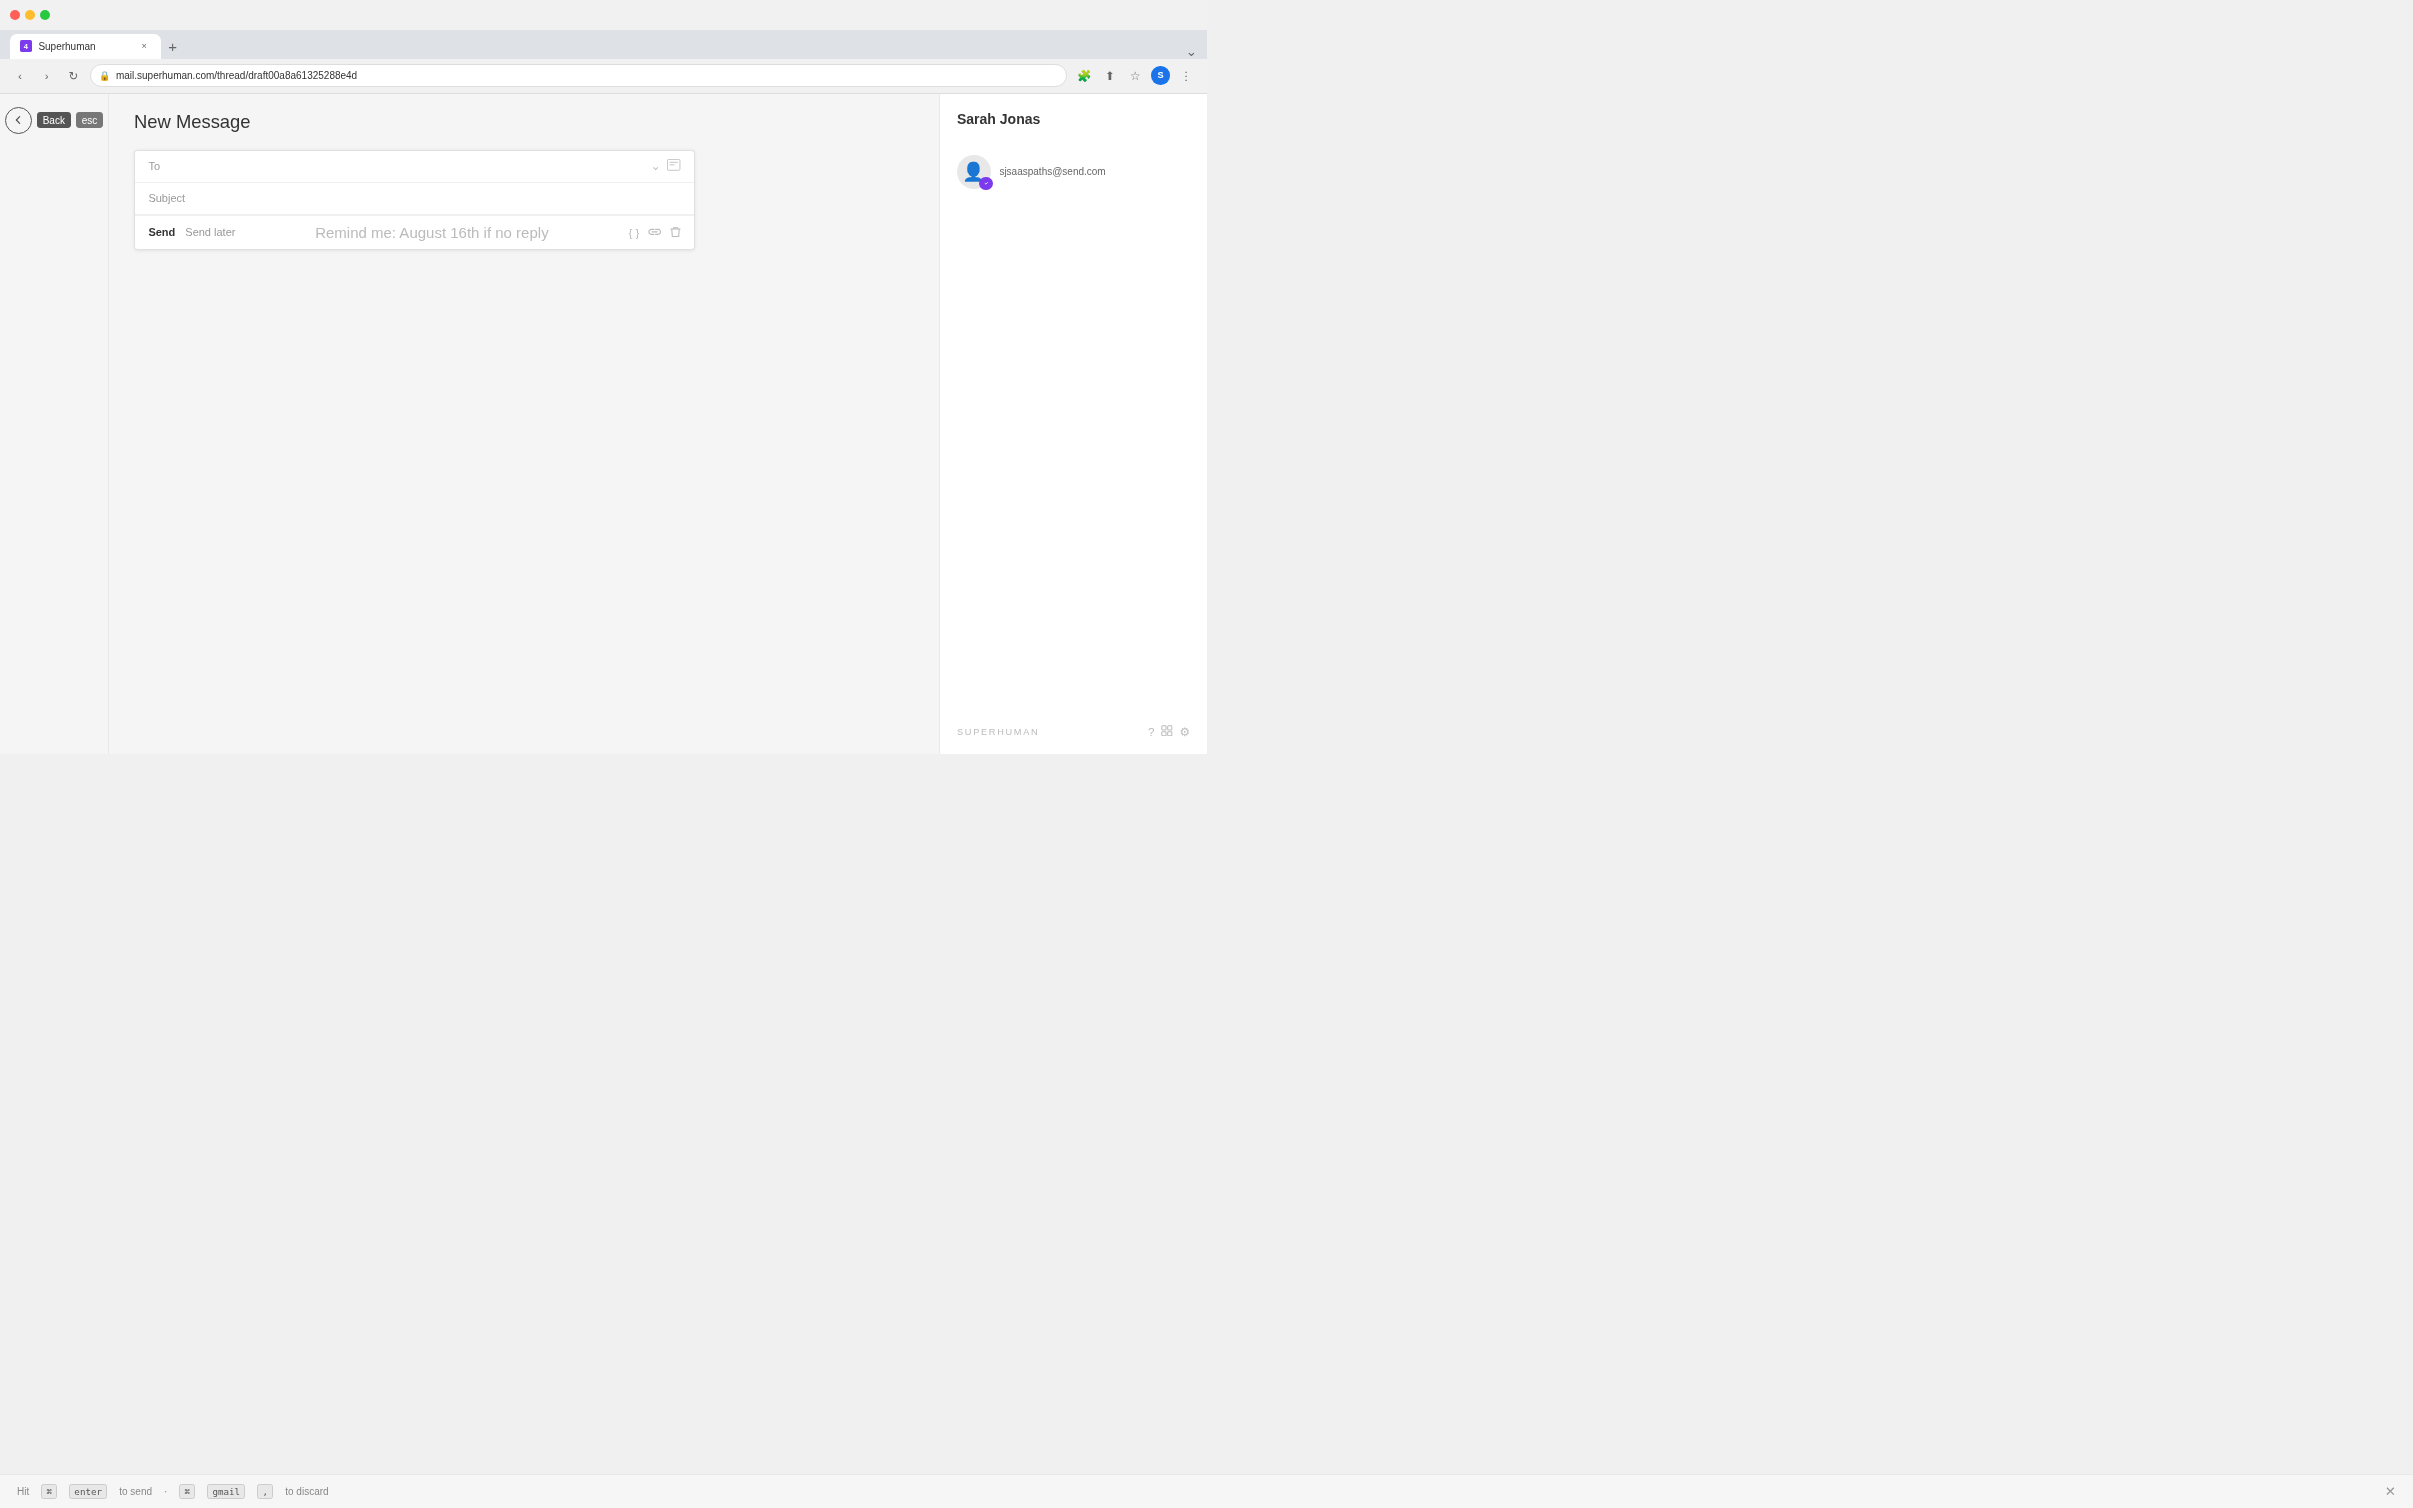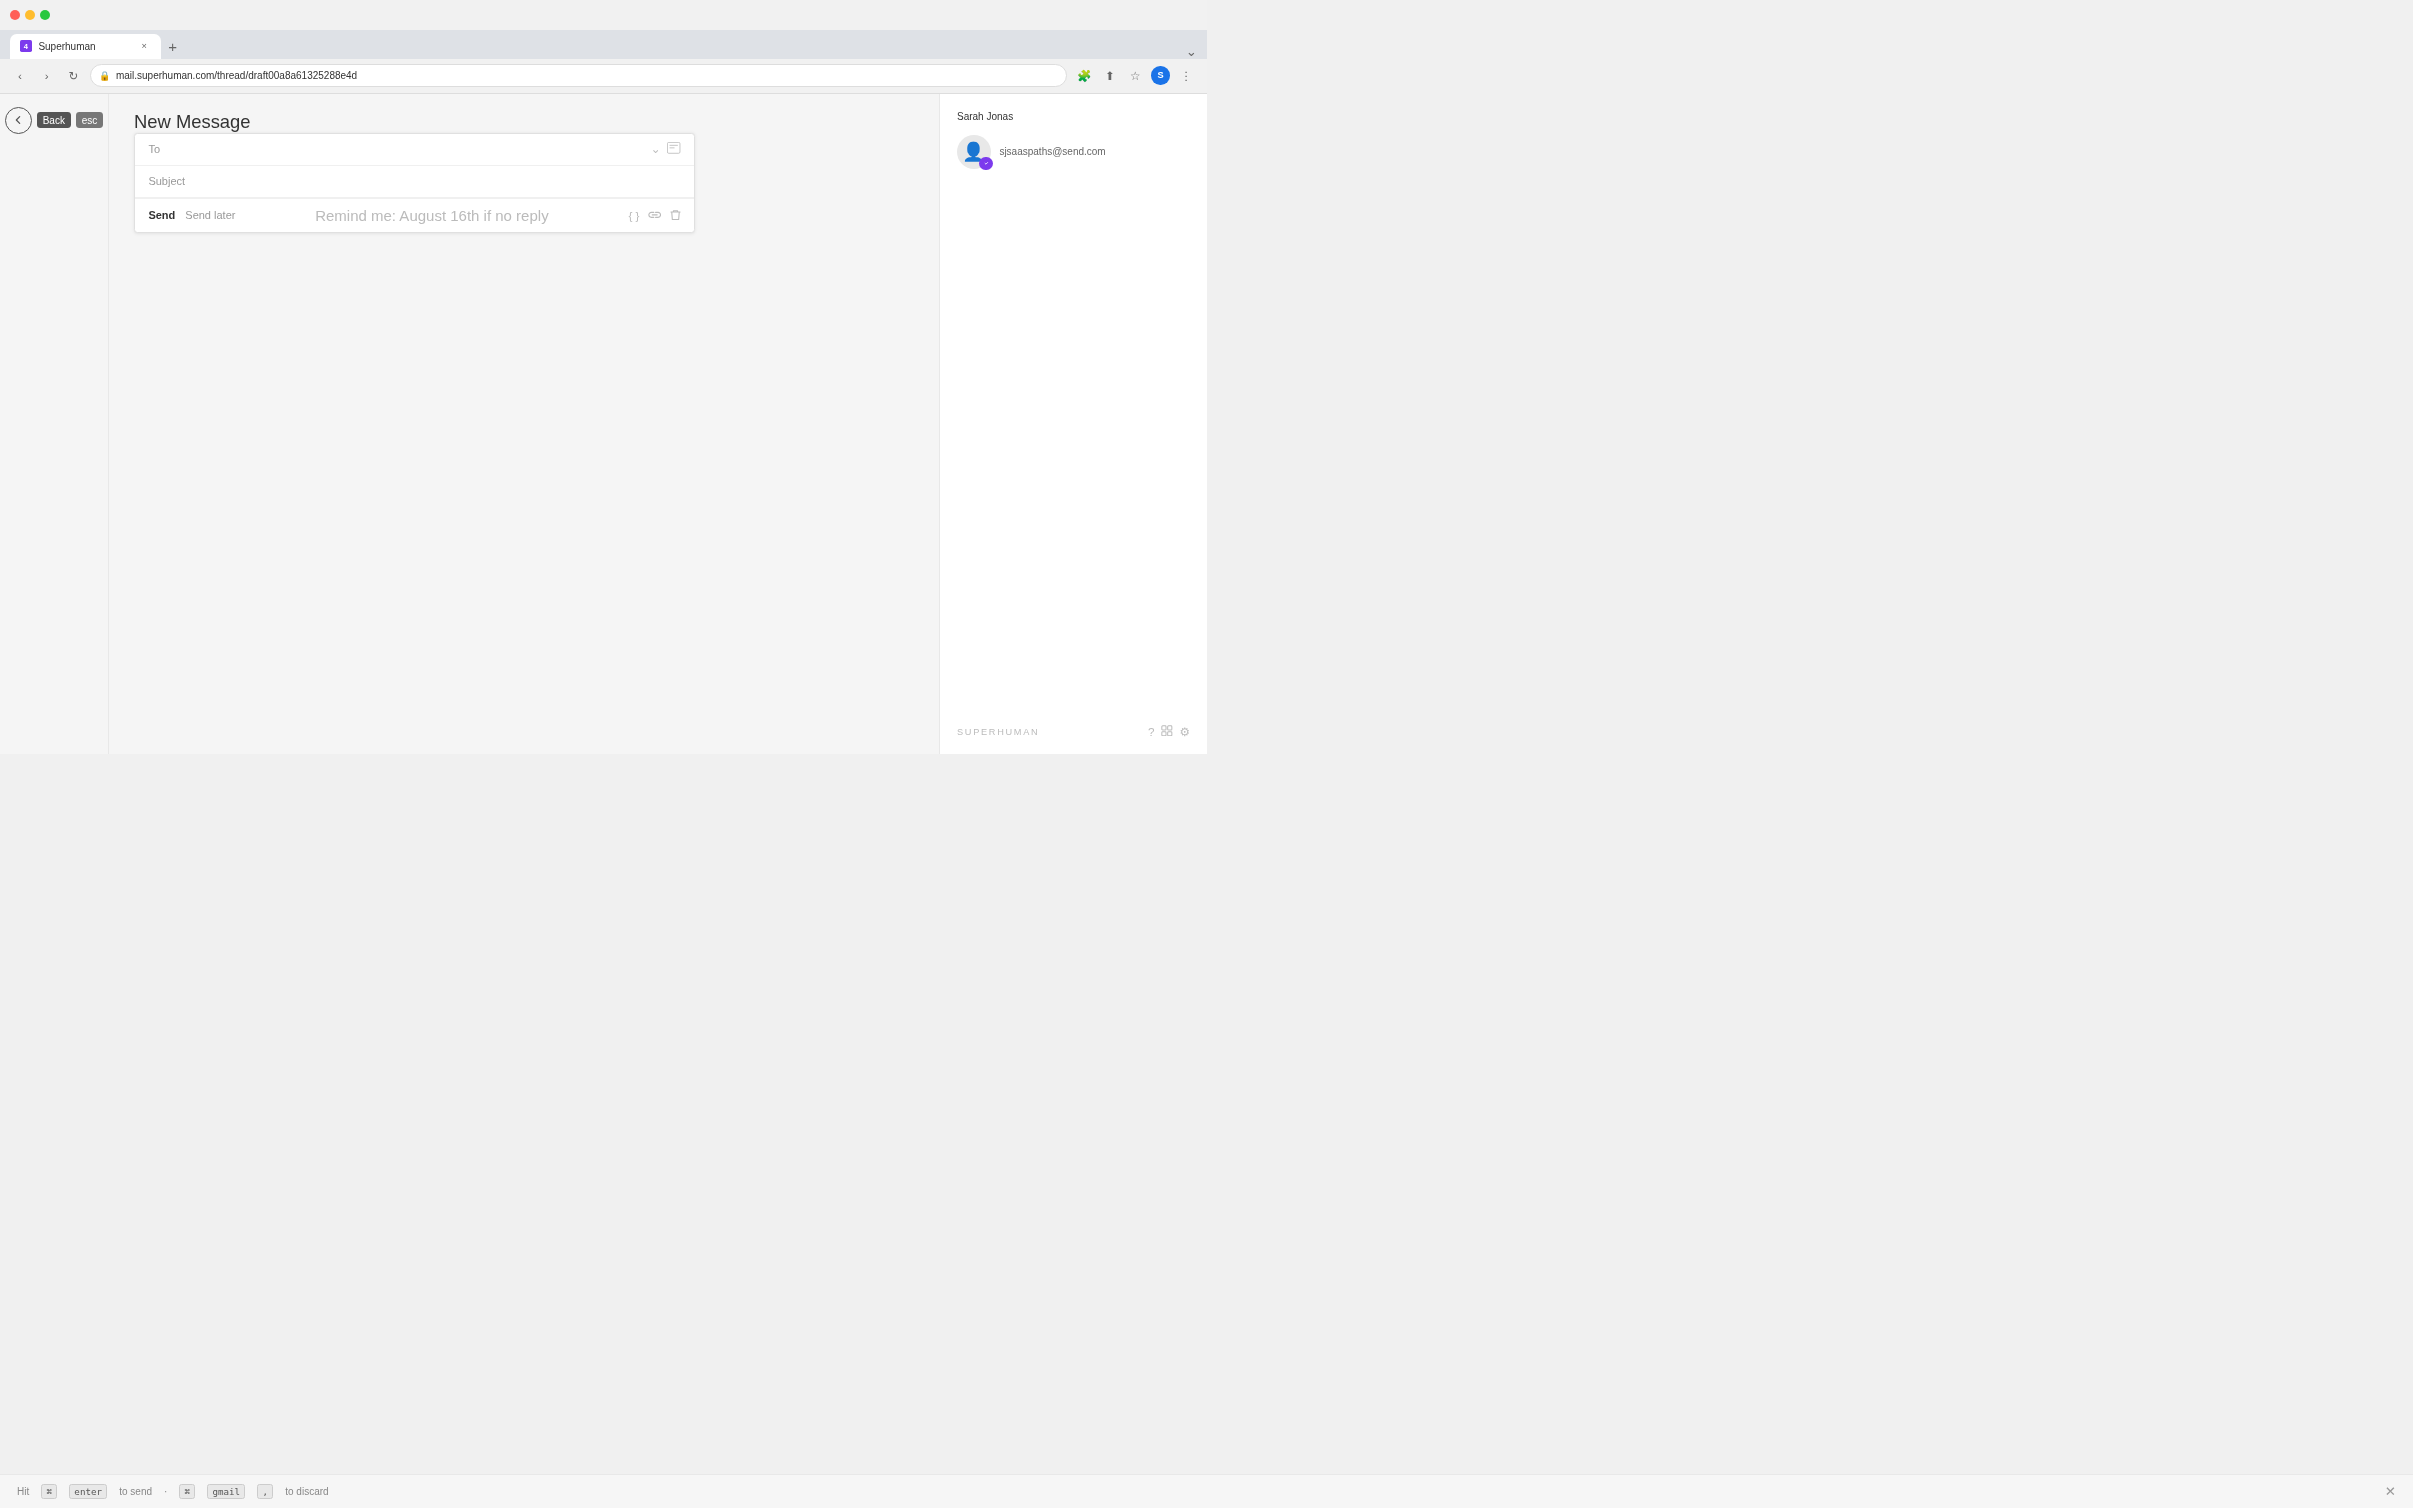--- a/index.html
+++ b/index.html
@@ -193,20 +193,21 @@
       flex: 1;
       display: flex;
       flex-direction: column;
       padding: 17px 25px;
       overflow-y: auto;
     }
     .page-title {
       font-size: 18.4px;
       font-weight: 400;
       color: #333;
+      margin-bottom: 17px;
     }
 
     
     .compose-card {
       background: #fff;
       border: 0.8px solid #e0e0e0;
       border-radius: 3.4px;
       box-shadow: 0 0.8px 3.4px rgba(0,0,0,0.08);
       overflow: hidden;
       width: 100%;
@@ -301,24 +302,24 @@
     
     .right-sidebar {
       width: 268px;
       background: #fff;
       border-left: 0.8px solid #e8e8e8;
       padding: 17px;
       display: flex;
       flex-direction: column;
     }
     .contact-name {
-      font-size: 10px;
-      font-weight: 400;
-      color: #333;
-      margin-bottom: 13px;
+      font-size: 14px;
+      font-weight: 700;
+      color: #333;
+      margin-bottom: 28px;
     }
     .contact-row {
       display: flex;
       align-items: center;
       gap: 8.4px;
       margin-bottom: 10px;
     }
     .contact-avatar {
       width: 34px; height: 34px;
       border-radius: 50%;

